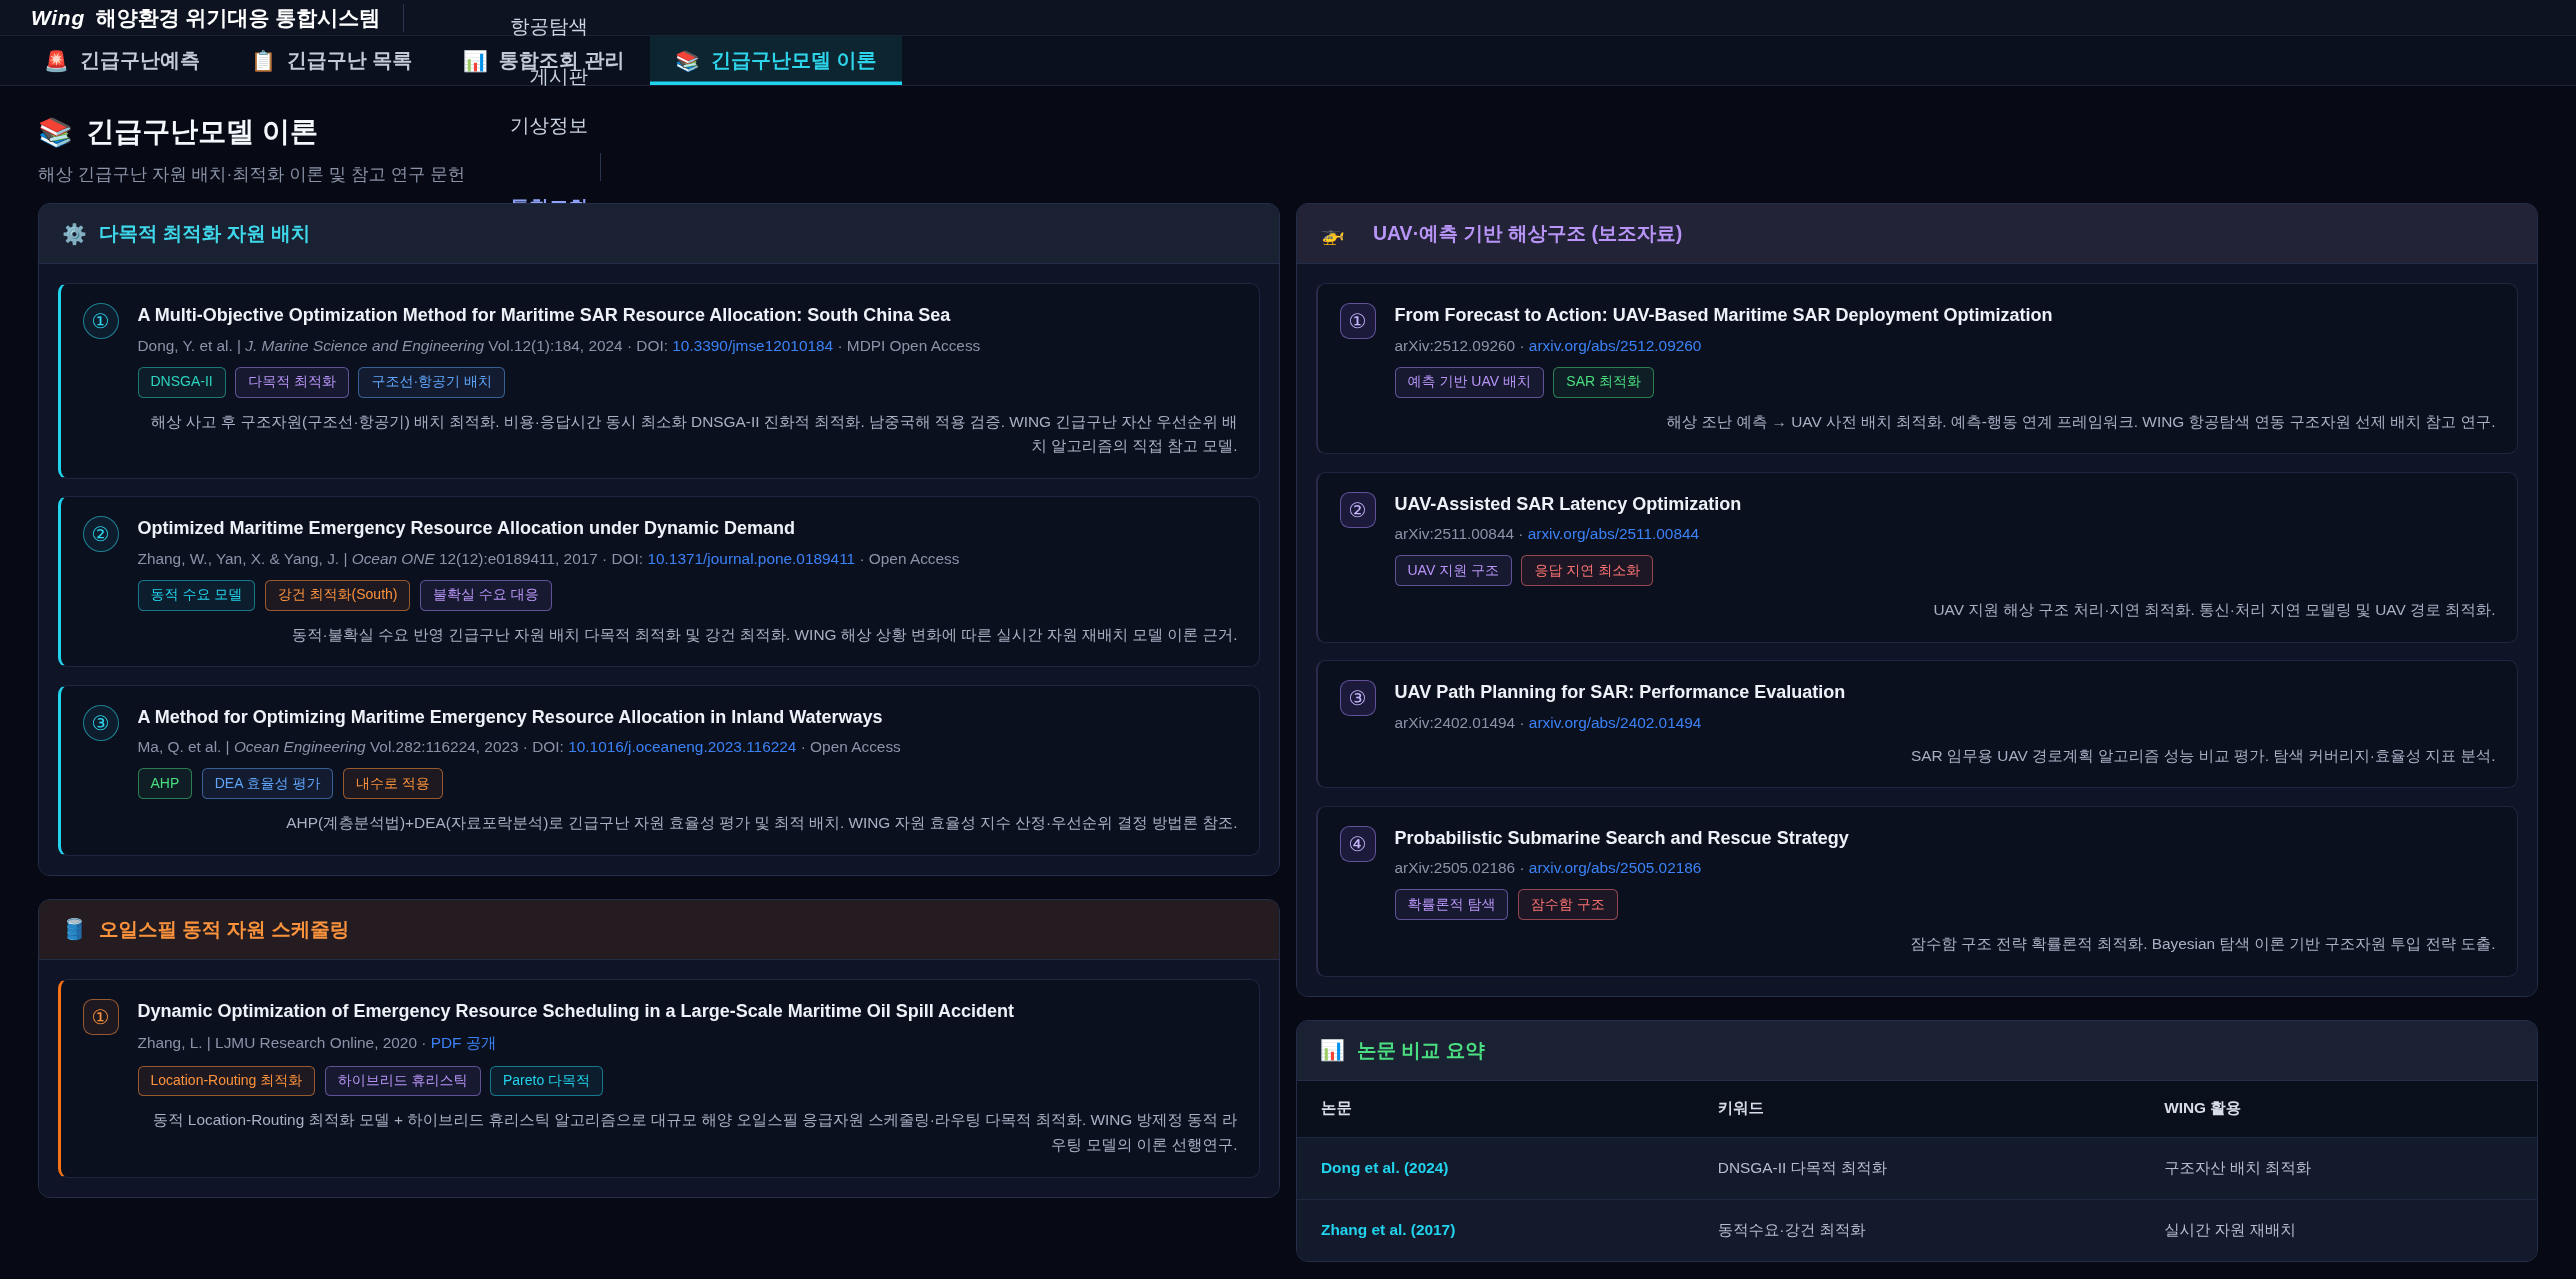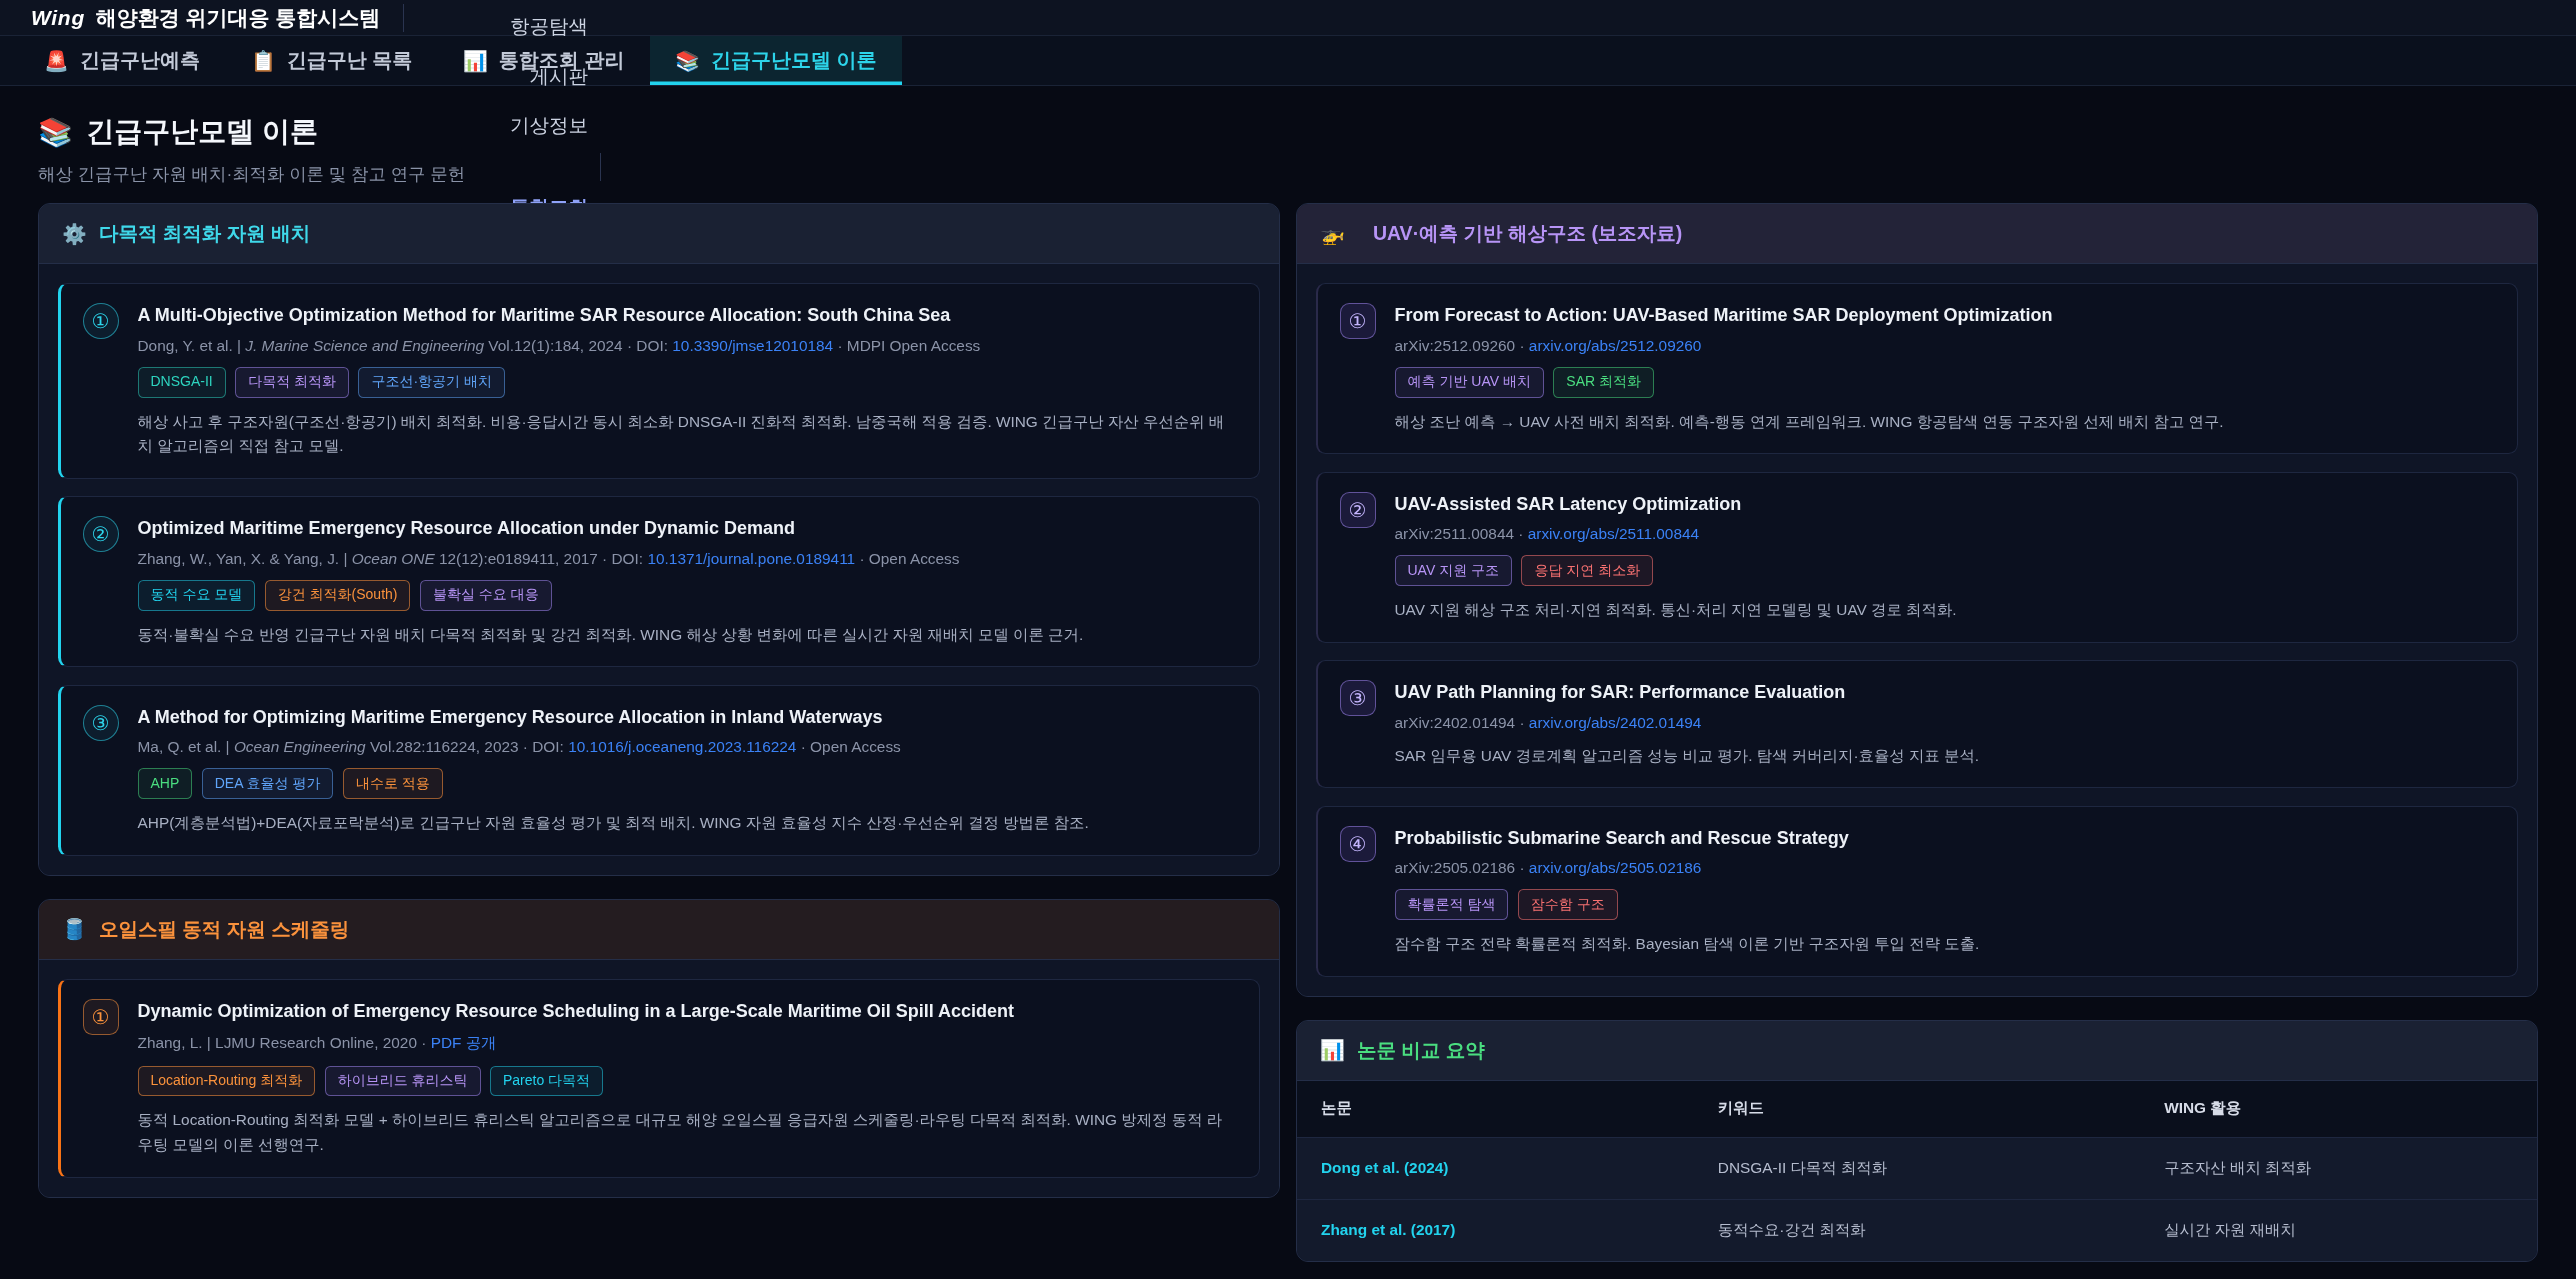--- a/index.html
+++ b/index.html
@@ -59,21 +59,21 @@
   .pmeta a { color:#3b82f6; text-decoration:none; cursor:pointer; }
   .ptags { margin-top:12px; display:flex; gap:9.4px; flex-wrap:wrap; }
   .tag { font-size:14px; padding:5.4px 12px; border-radius:5.4px; border:0.7px solid; white-space:nowrap; }
   .tag-teal   { color:#2dd4bf; border-color:rgba(45,212,191,.5);  background:rgba(45,212,191,.07); }
   .tag-cyan   { color:#22d3ee; border-color:rgba(34,211,238,.5);  background:rgba(34,211,238,.07); }
   .tag-purple { color:#b794f6; border-color:rgba(167,139,250,.5); background:rgba(167,139,250,.08); }
   .tag-blue   { color:#60a5fa; border-color:rgba(96,165,250,.5);  background:rgba(96,165,250,.08); }
   .tag-orange { color:#fb923c; border-color:rgba(251,146,60,.55); background:rgba(251,146,60,.08); }
   .tag-green  { color:#4ade80; border-color:rgba(74,222,128,.5);  background:rgba(74,222,128,.07); }
   .tag-red    { color:#f87171; border-color:rgba(248,113,113,.55); background:rgba(248,113,113,.08); }
-  .pdesc { margin-top:12px; font-size:15.4px; color:#a8b0c3; line-height:1.6; }
+  .pdesc { margin-top:12px; font-size:15.4px; color:#a8b0c3; line-height:1.6;text-align:right; }
 
   
   table.cmp { width:100%; border-collapse:collapse; font-size:15.4px; }
   table.cmp th { text-align:left; padding:17.4px 24px; background:#0a0f1c; color:#d7dce8; font-weight:bold; }
   table.cmp td { padding:20px 24px; border-top:0.7px solid #1e2740; color:#b6bdcf; background:#131a2c; }
   td.pl { font-weight:bold; cursor:pointer; }
   td.pl.cyan { color:#22d3ee; }
 </style>
 </head>
 <body>

